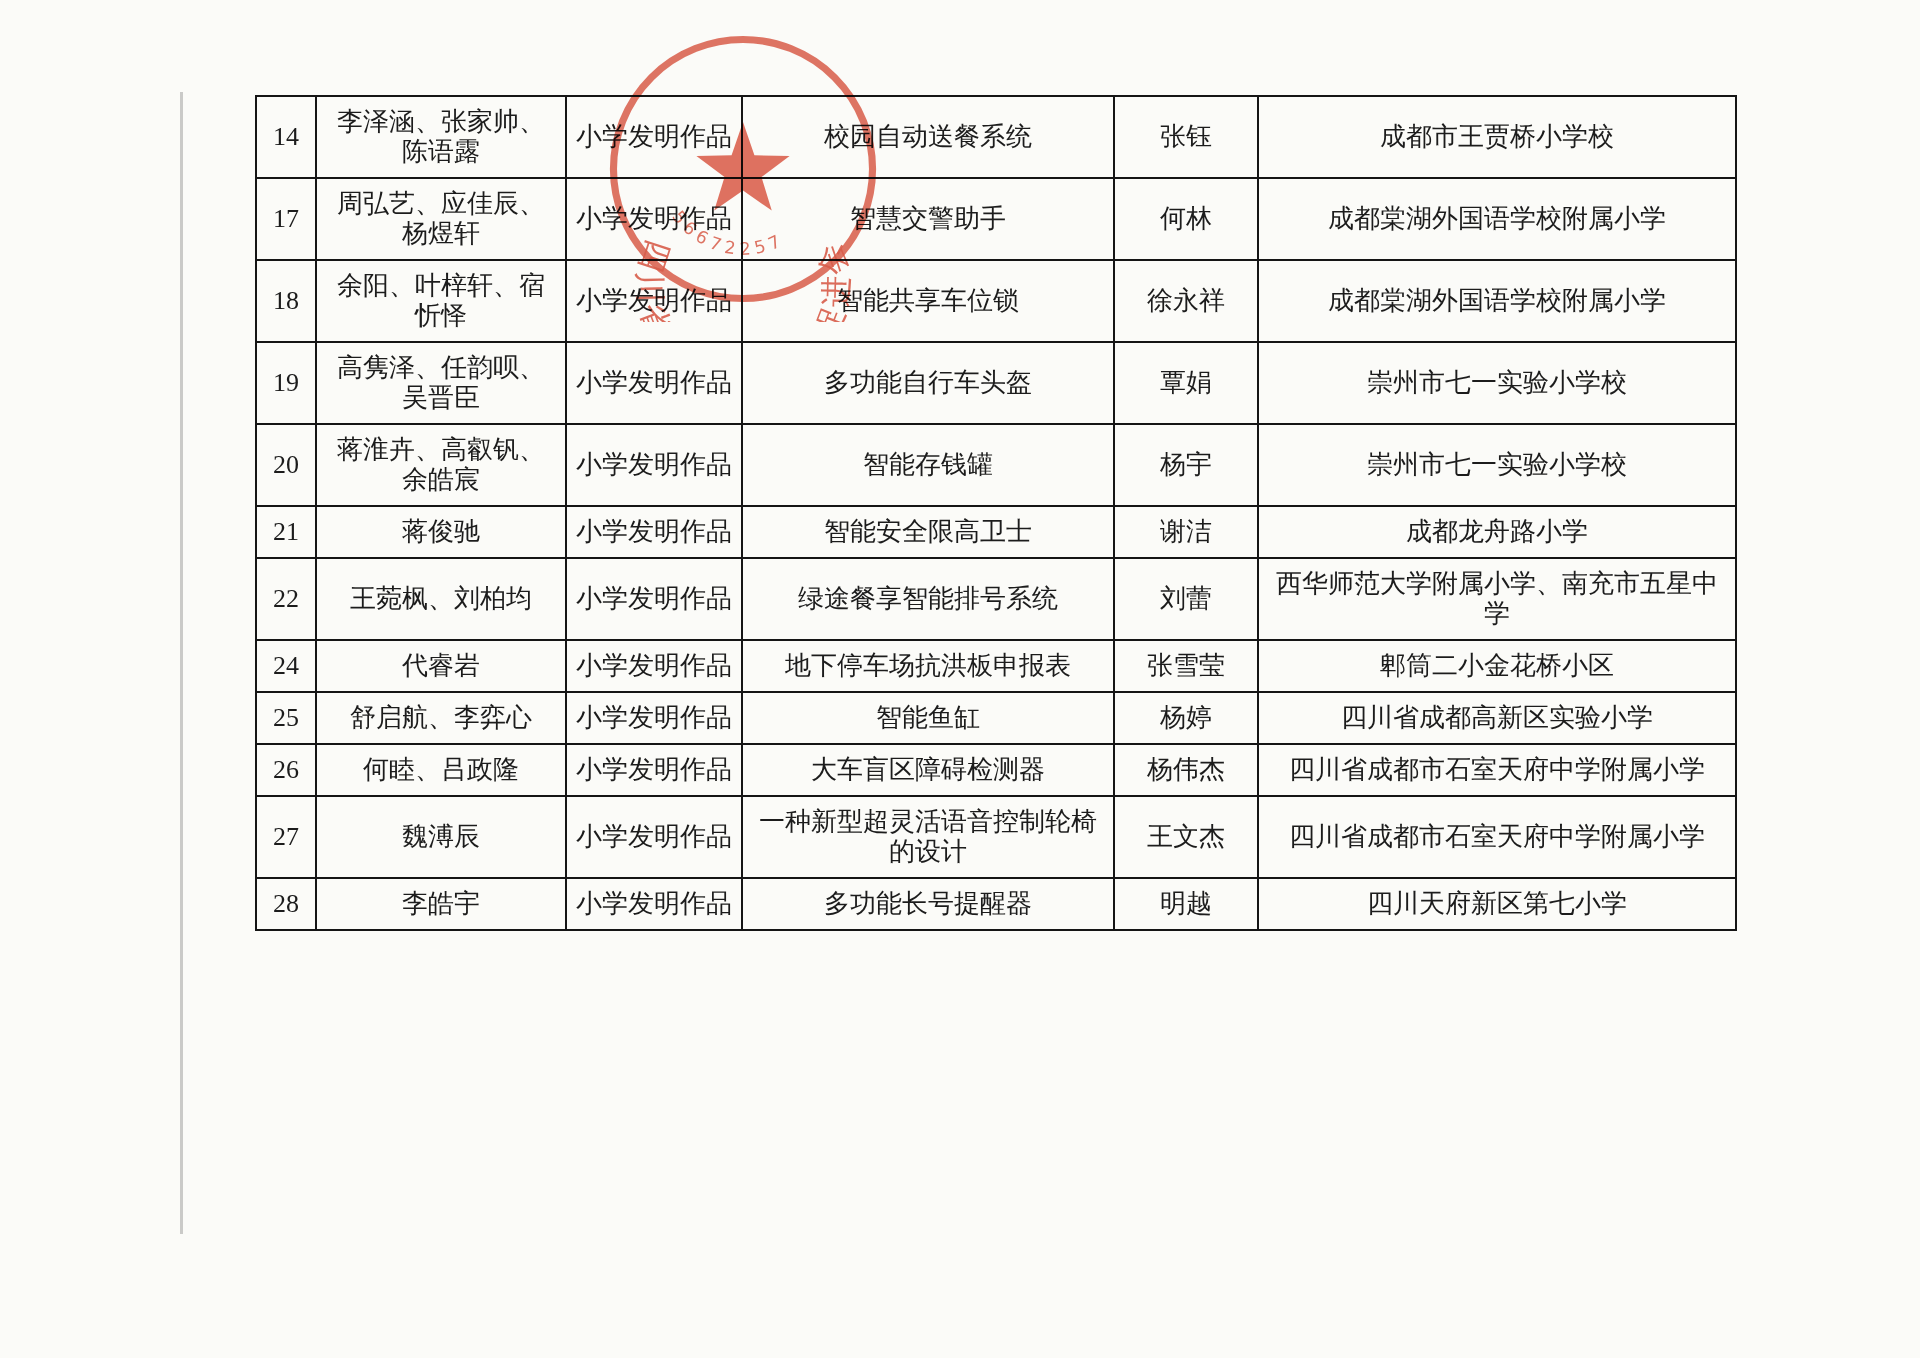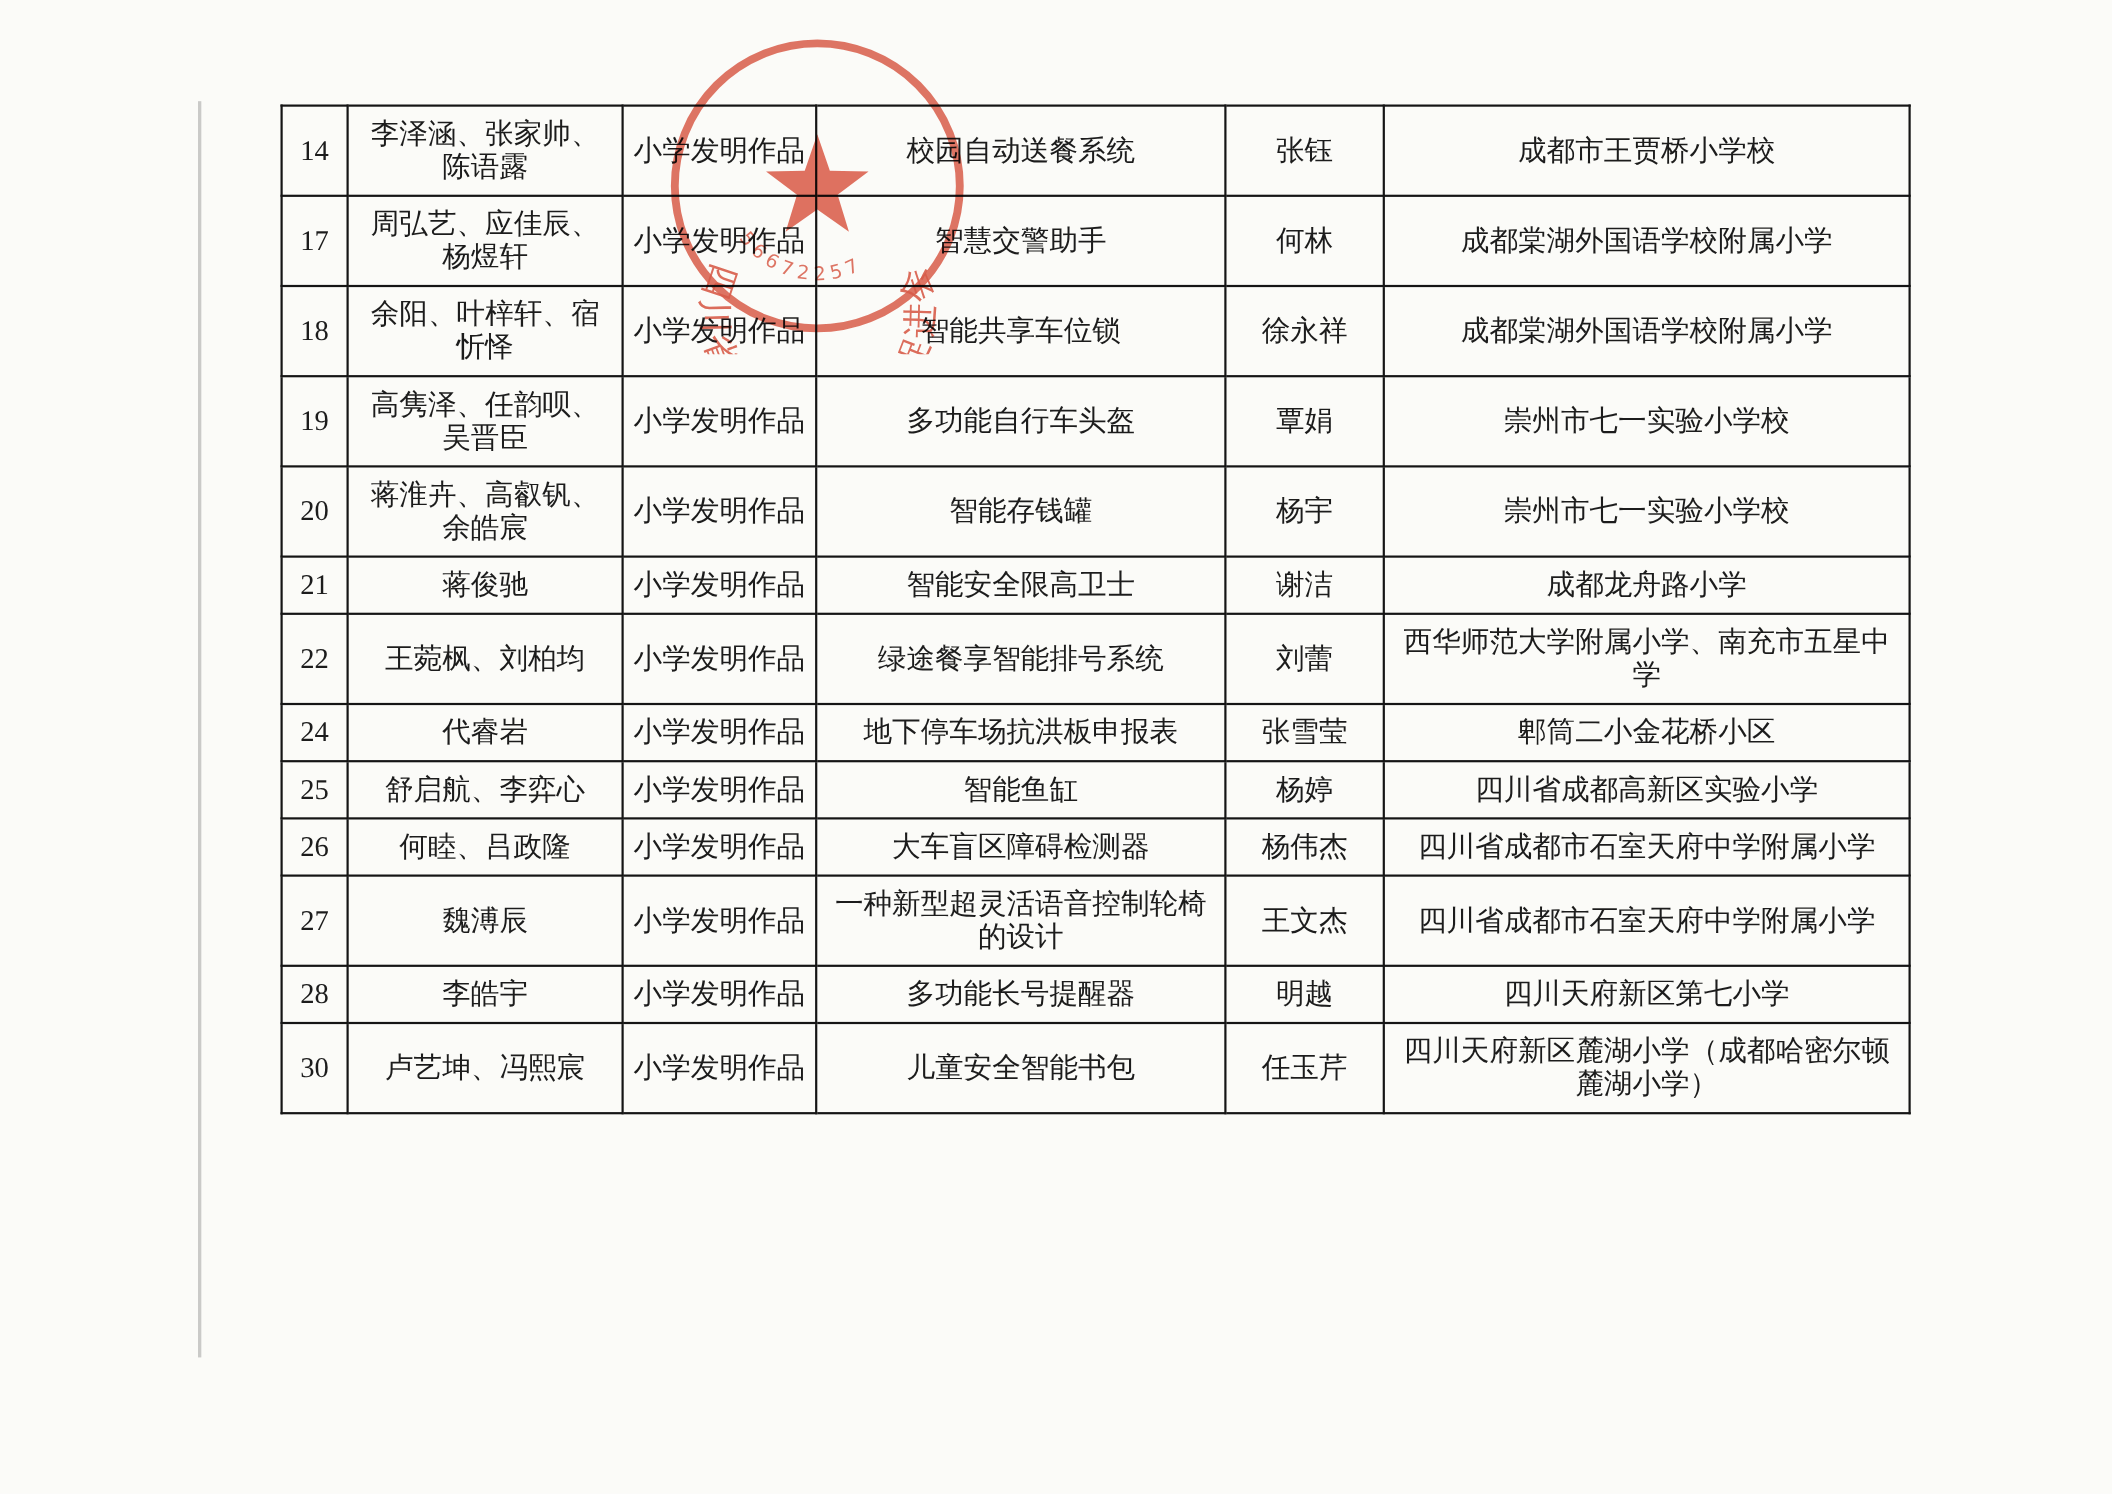--- a/index.html
+++ b/index.html
@@ -145,28 +145,20 @@
         <td class="col-school">四川省成都市石室天府中学附属小学</td>
       </tr>
       <tr>
         <td class="col-no">28</td>
         <td class="col-names">李皓宇</td>
         <td class="col-category">小学发明作品</td>
         <td class="col-title">多功能长号提醒器</td>
         <td class="col-teacher">明越</td>
         <td class="col-school">四川天府新区第七小学</td>
       </tr>
-      <tr>
-        <td class="col-no">30</td>
-        <td class="col-names">卢艺坤、冯熙宸</td>
-        <td class="col-category">小学发明作品</td>
-        <td class="col-title">儿童安全智能书包</td>
-        <td class="col-teacher">任玉芹</td>
-        <td class="col-school">四川天府新区麓湖小学（成都哈密尔顿麓湖小学）</td>
-      </tr>
     </tbody>
 </table>
 
 <svg class="stamp" viewBox="0 0 300 300" xmlns="http://www.w3.org/2000/svg">
   <circle cx="150" cy="150" r="127" fill="none" stroke="#d9503c" stroke-width="7" opacity="0.85"></circle>
   <polygon points="150,104 161.2,136.6 195.7,137.2 168.1,157.9 178.2,190.8 150,171 121.8,190.8 131.9,157.9 104.3,137.2 138.8,136.6" fill="#dd5743" opacity="0.9"></polygon>
   <defs>
     <path id="seal-arc" d="M 66 208 A 102 102 0 1 0 234 208" fill="none"></path>
     <path id="seal-serial-arc" d="M 80 196 A 84 84 0 0 0 212 207" fill="none"></path>
   </defs>

